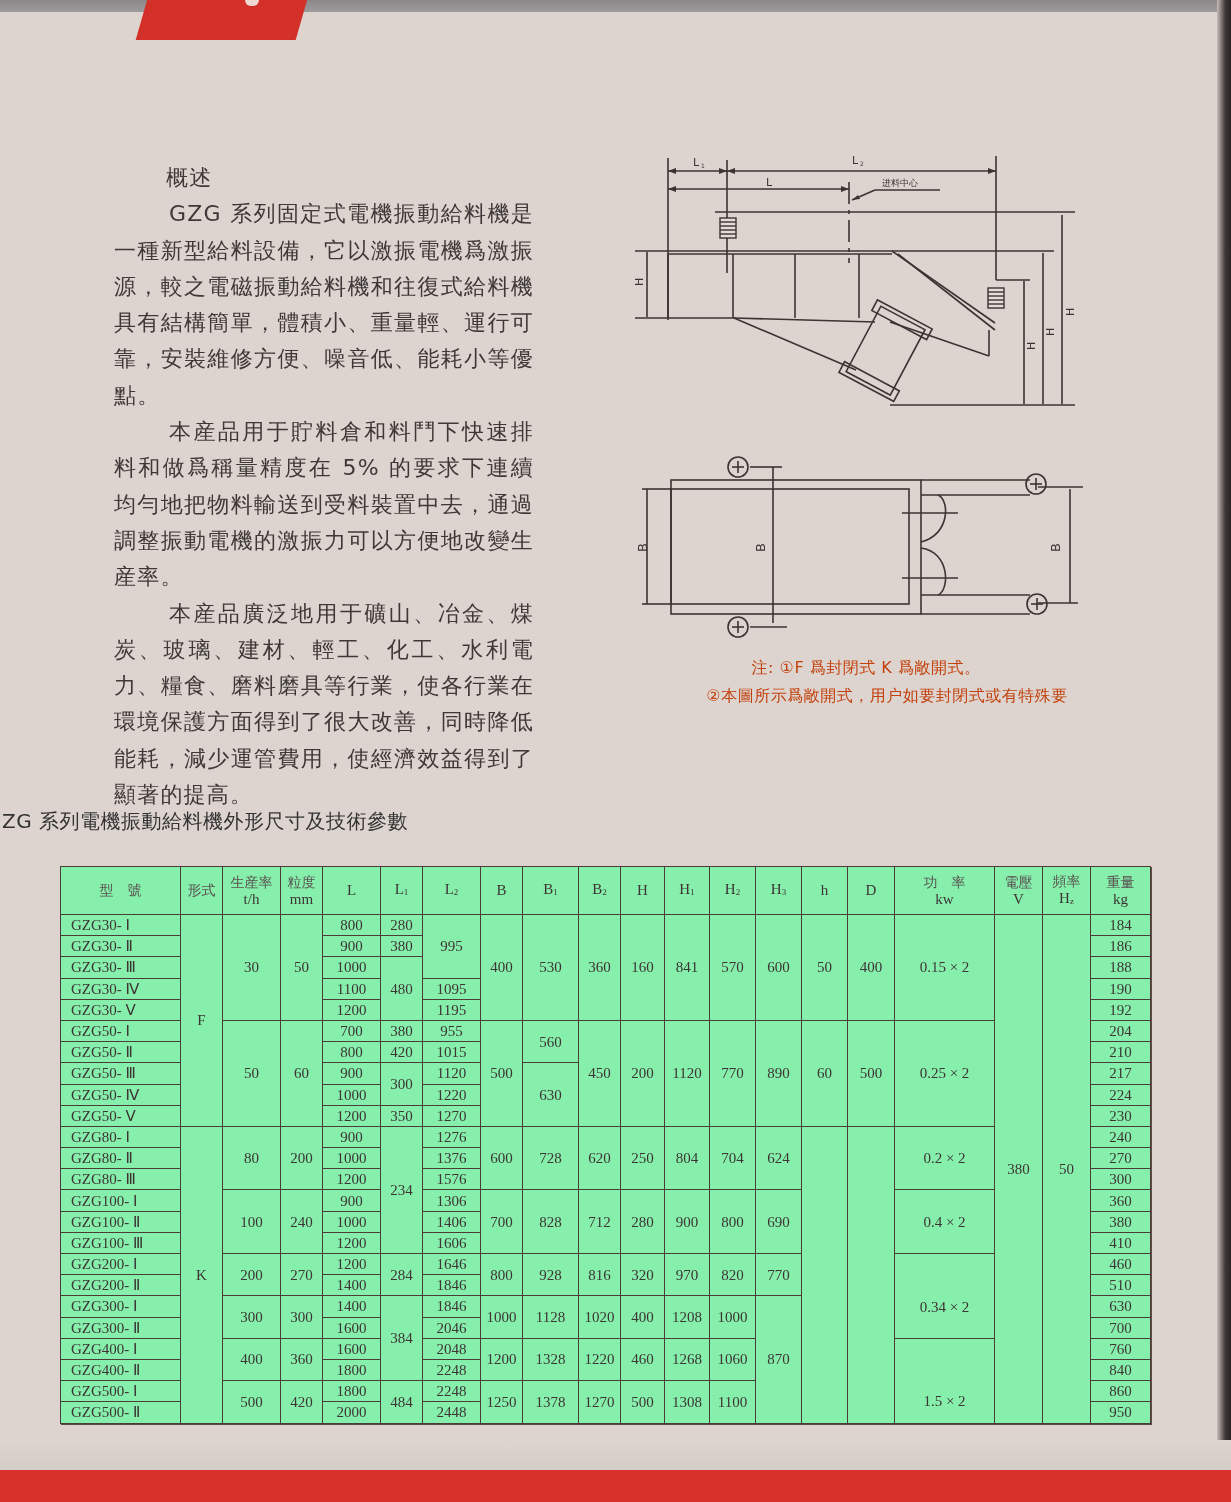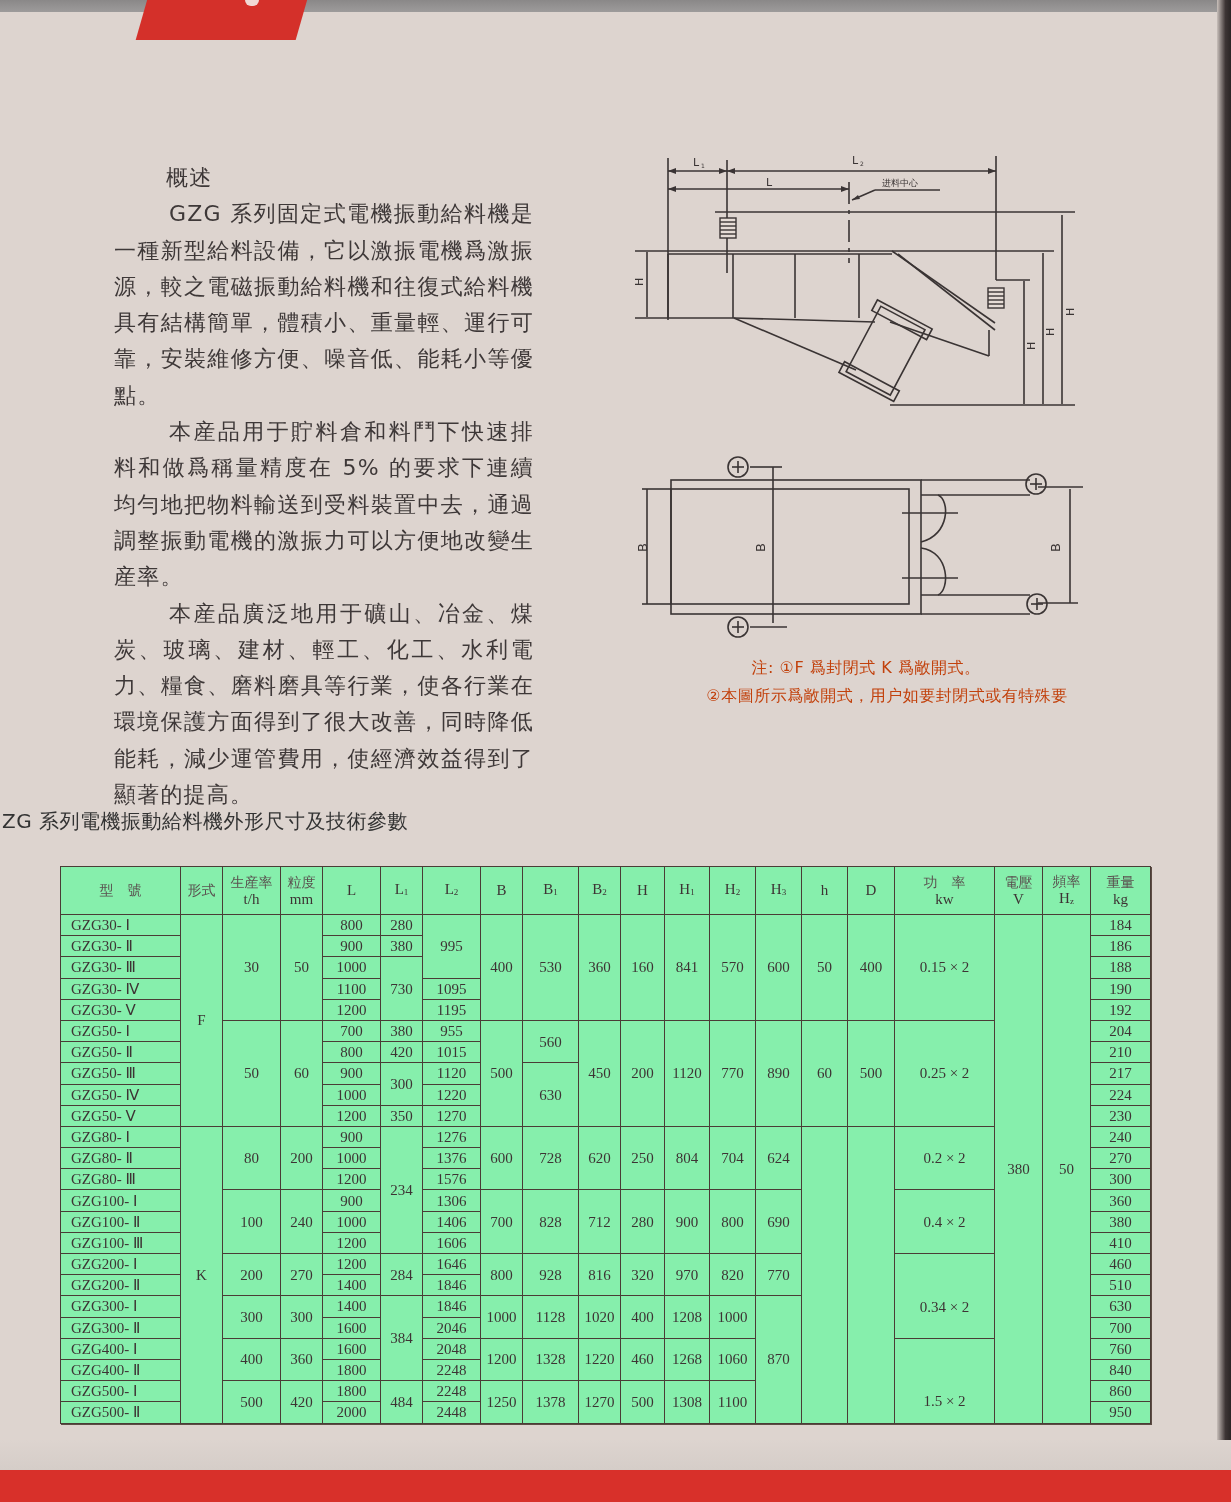--- a/index.html
+++ b/index.html
@@ -291,21 +291,21 @@
     </tr>
     <tr>
       <td class="model">GZG30- Ⅱ</td>
       <td>900</td>
       <td>380</td>
       <td>186</td>
     </tr>
     <tr>
       <td class="model">GZG30- Ⅲ</td>
       <td>1000</td>
-      <td rowspan="3">730</td>
+      <td rowspan="3">480</td>
       <td>188</td>
     </tr>
     <tr>
       <td class="model">GZG30- Ⅳ</td>
       <td>1100</td>
       <td>1095</td>
       <td>190</td>
     </tr>
     <tr>
       <td class="model">GZG30- Ⅴ</td>

